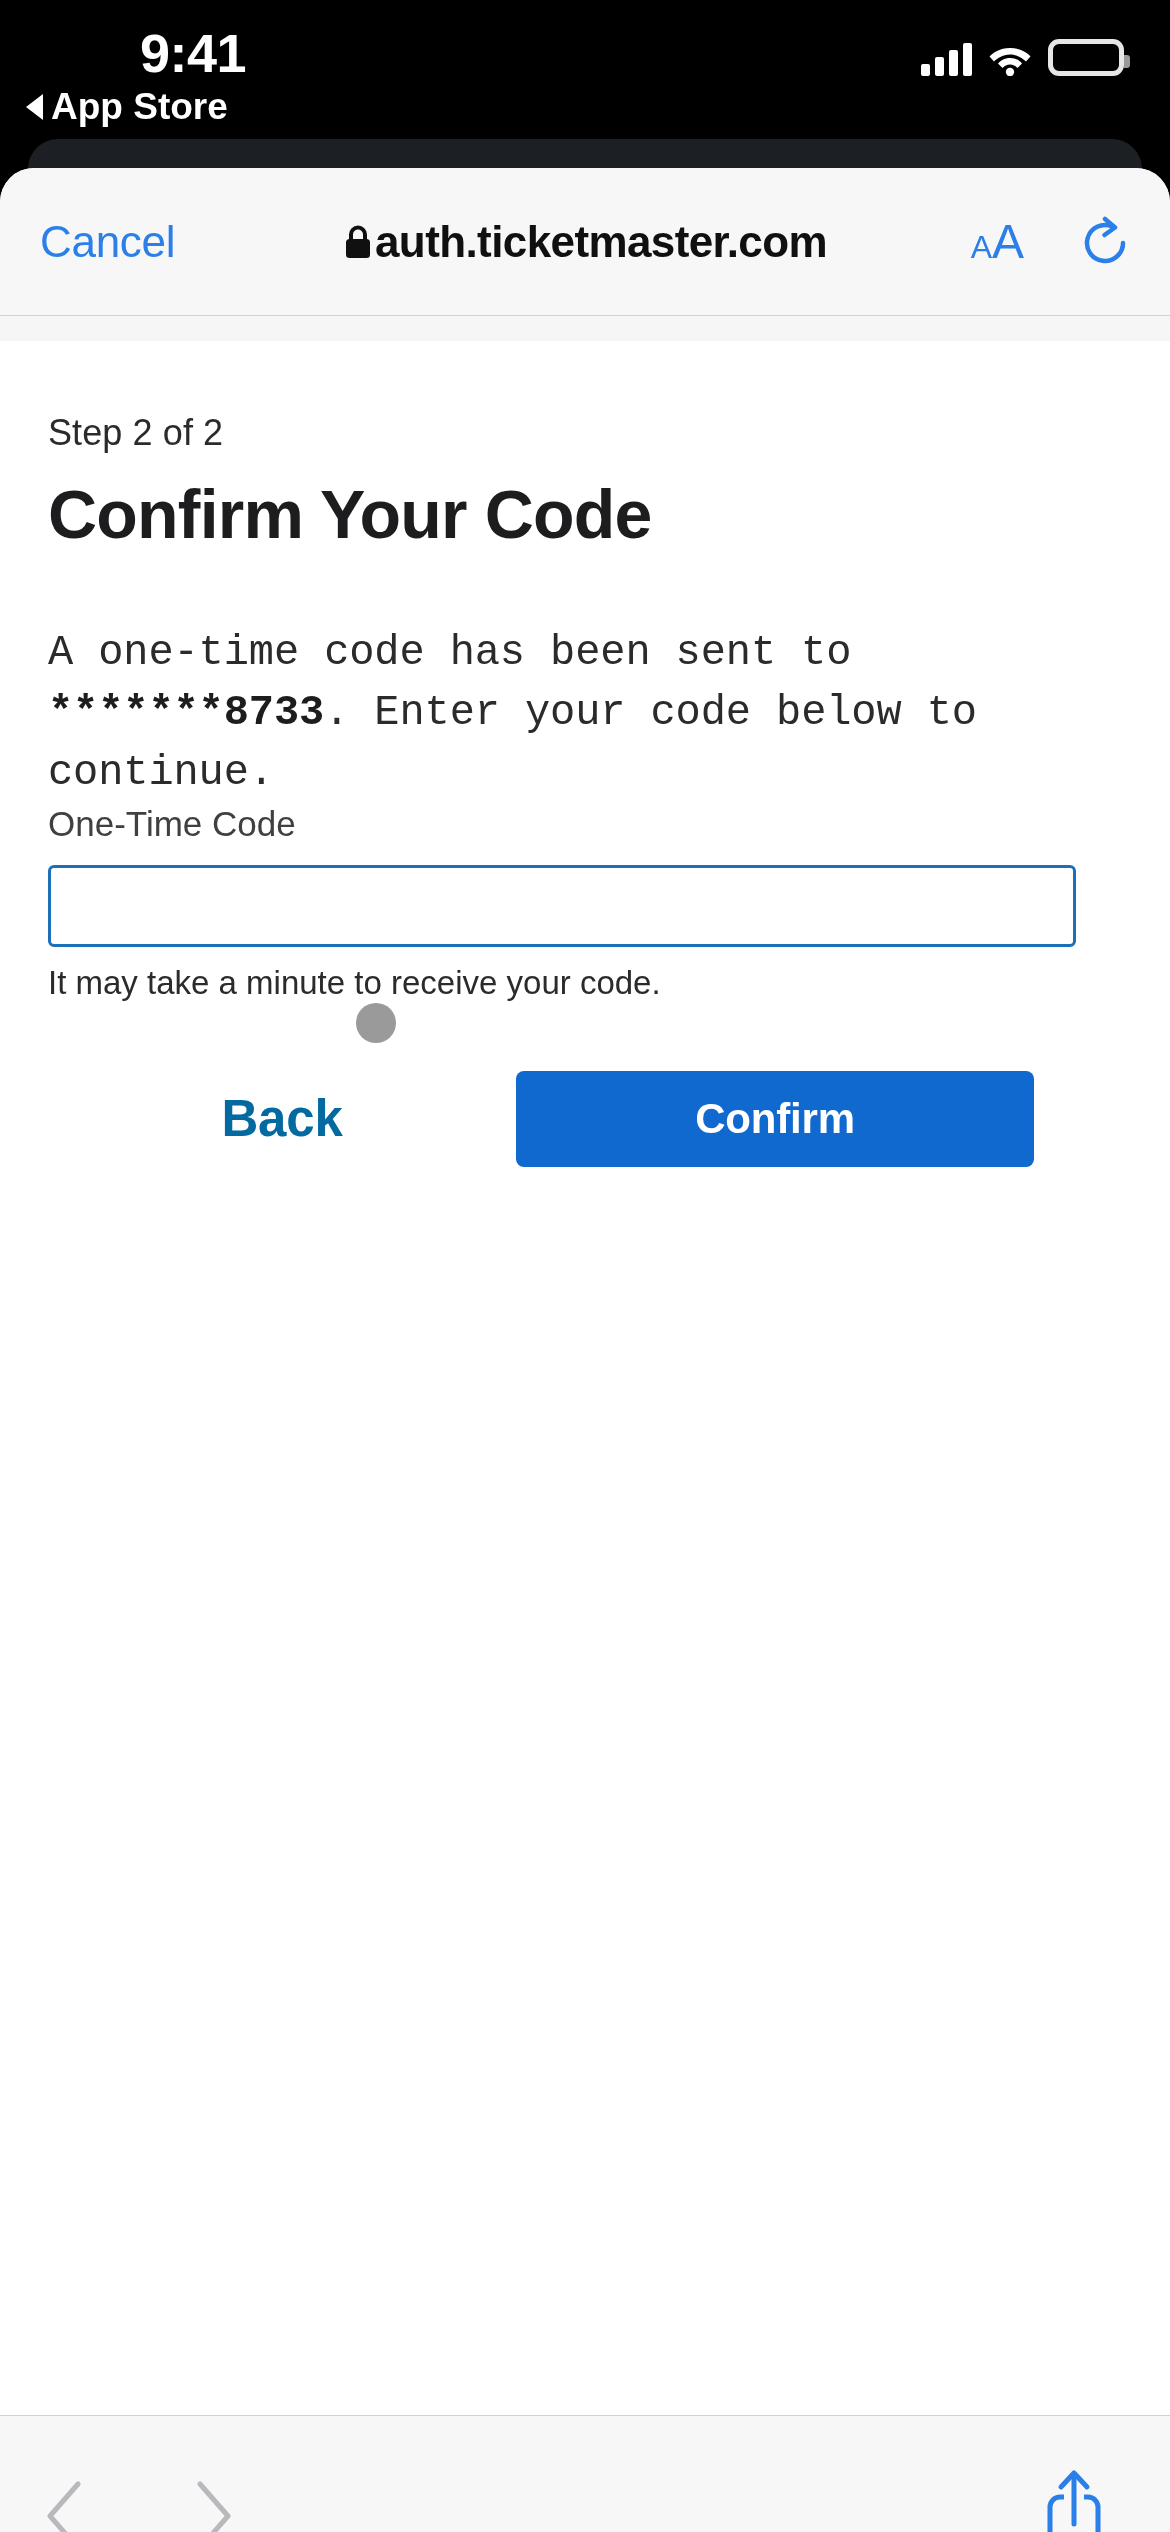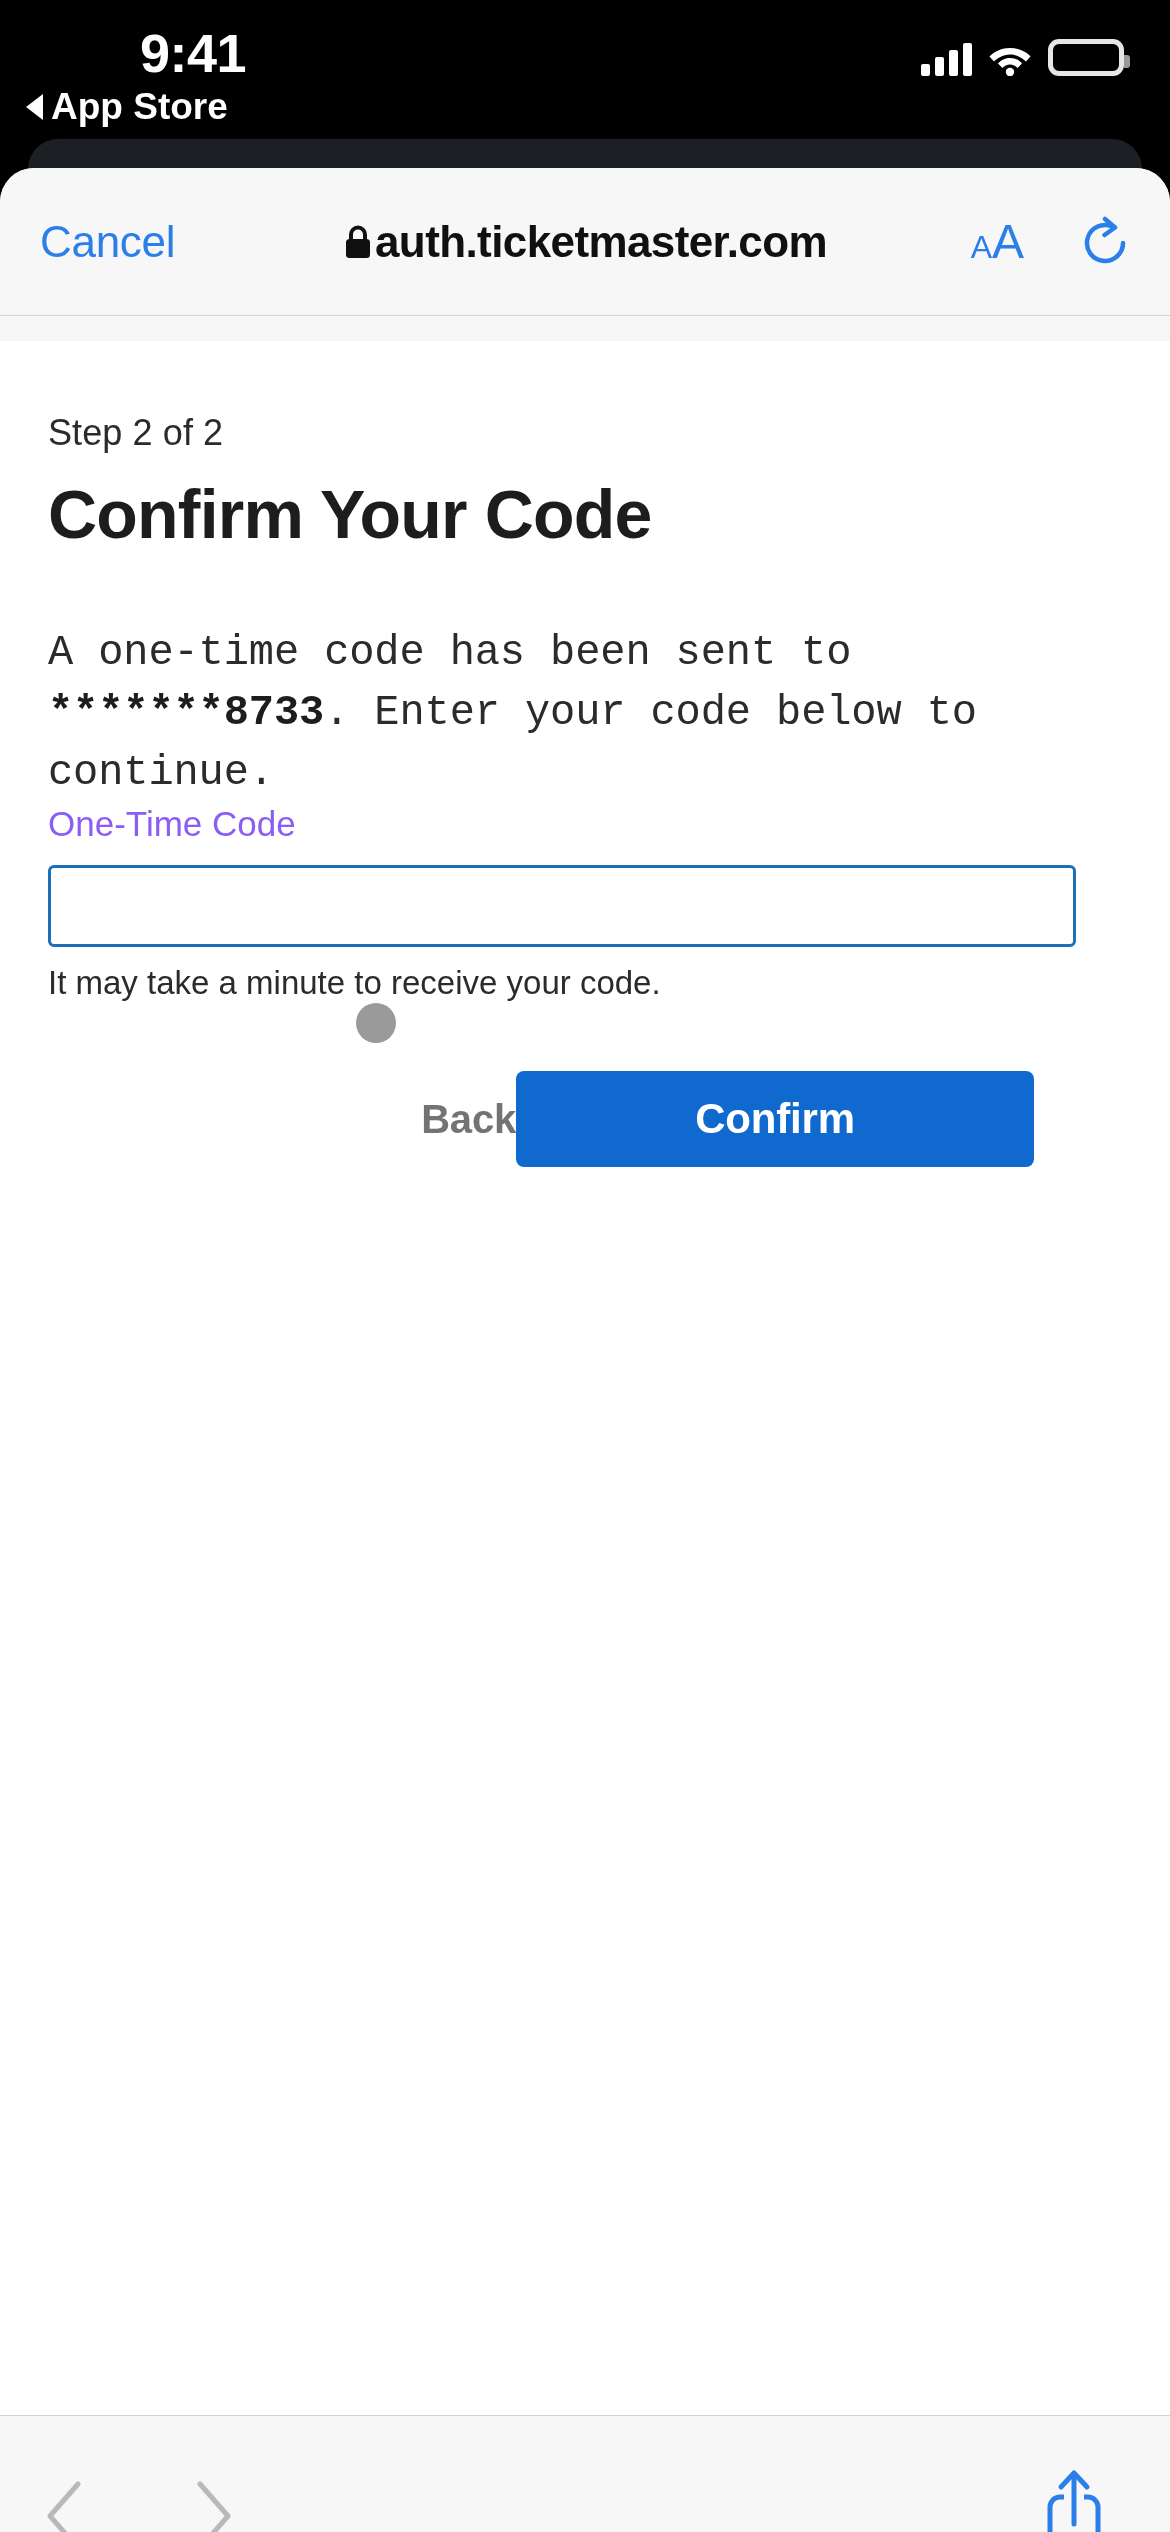--- a/index.html
+++ b/index.html
@@ -203,21 +203,21 @@
     line-height: 1.42;
     letter-spacing: -0.1px;
     max-width: 1010px;
     font-family: Liberation Mono, monospace;
   }
   .intro b { font-weight: 700; color: #1d1d1f; }
 
   .field-label {
     margin-top: 83px;
     font-size: 35px;
-    color: #8b5cf6;
+    color: #404040;
     line-height: 1.2;
   }
   .otp-input {
     margin-top: 20px;
     display: block;
     width: 1028px;
     height: 82px;
     border: 3px solid #1c70b8;
     border-radius: 6px;
     background: #ffffff;
@@ -234,24 +234,24 @@
     line-height: 1.2;
   }
 
   .actions {
     margin-top: 68px;
     display: flex;
     align-items: center;
   }
   .back-btn {
     width: 468px;
-    text-align: right;
-    font-size: 40px;
-    font-weight: 700;
-    color: #737373;
+    text-align: center;
+    font-size: 51px;
+    font-weight: 700;
+    color: #0369a1;
     letter-spacing: -0.2px;
     background: none;
     border: none;
     font-family: "Liberation Sans", sans-serif;
     cursor: pointer;
     line-height: 1;
   }
   .confirm-btn {
     width: 518px;
     height: 96px;

